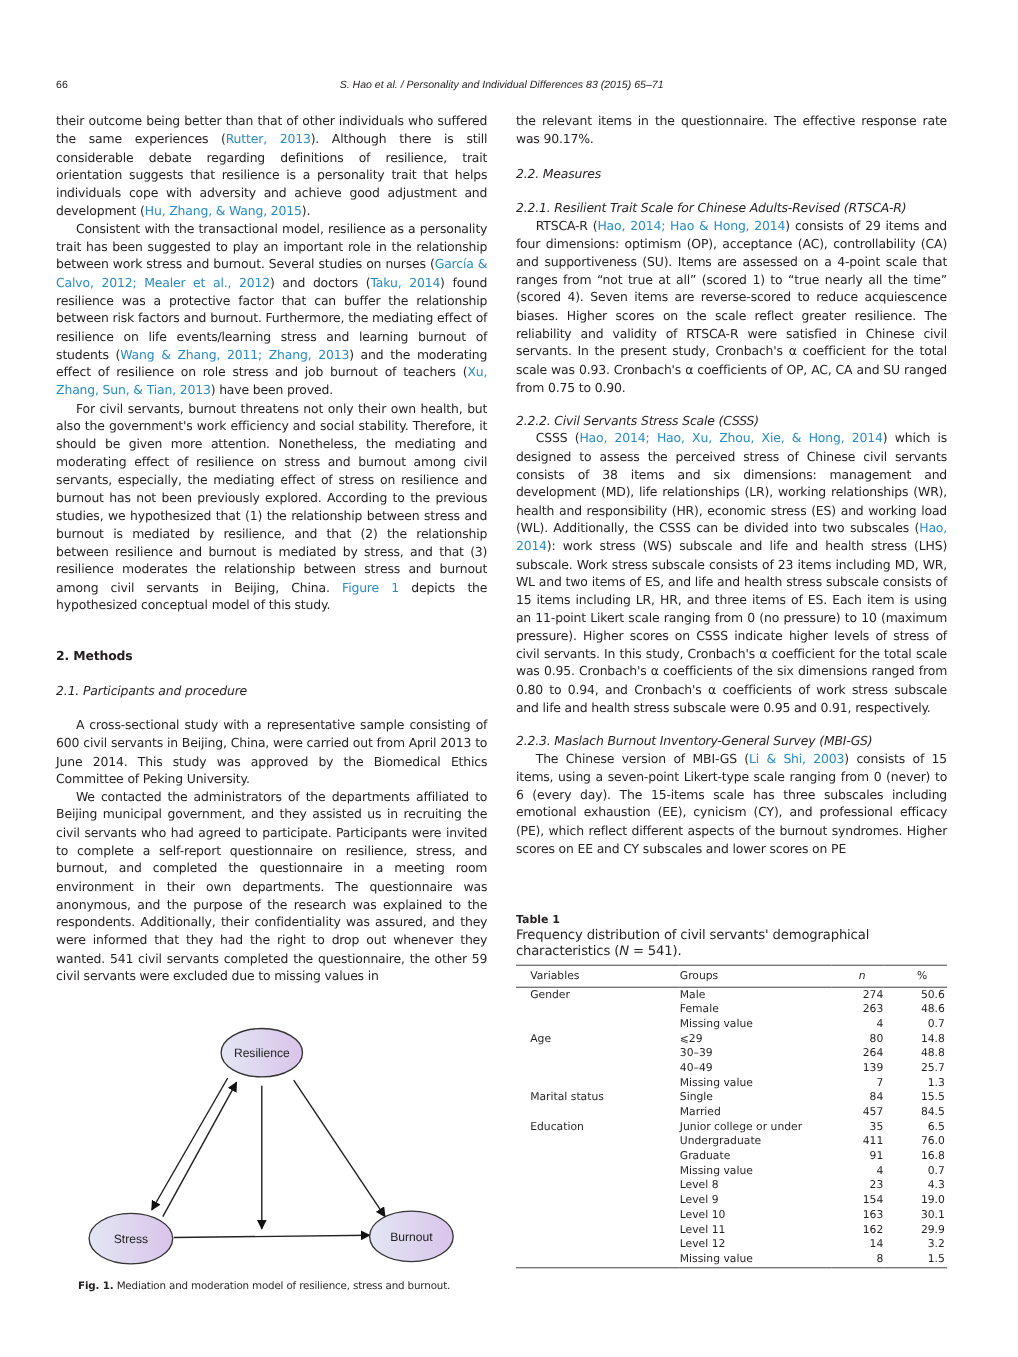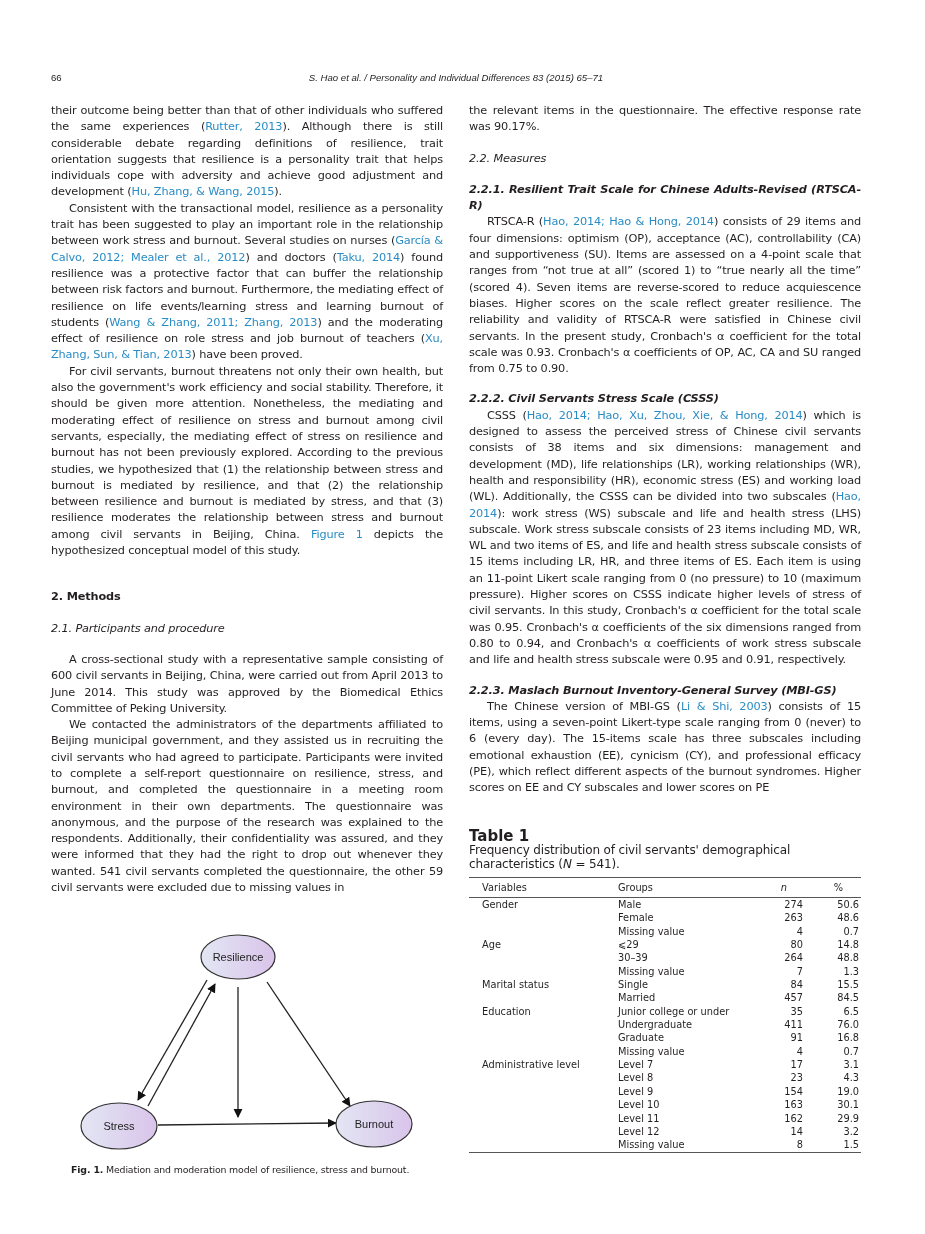--- a/index.html
+++ b/index.html
@@ -19,34 +19,34 @@
     .sub { font-style: italic; margin: 15px 0 15px 0 !important; }
     .subsub { font-style: italic; margin-top: 14px !important; }
     .gap { height: 15px; }
     
     .figure { position: absolute; left: 51px; top: 928px; width: 392px; height: 250px; }
     .figure svg { position: absolute; left: 0; top: 0; }
     .fig-cap { position: absolute; left: 20px; top: 236px; font-size: 9.4px; font-family: "DejaVu Sans", sans-serif; white-space: nowrap; letter-spacing: -0.15px; }
     .fig-cap b { font-weight: bold; }
     
     .tbl-wrap { position: absolute; left: 469px; top: 830px; width: 392px; font-family: "DejaVu Sans", sans-serif; }
-    .tbl-title { font-size: 15px; font-weight: bold; line-height: 13px; }
+    .tbl-title { font-size: 10px; font-weight: bold; line-height: 13px; }
     .tbl-cap { font-size: 12px; line-height: 14px; letter-spacing: -0.15px; }
     table { width: 392px; border-collapse: collapse; margin-top: 6px; font-size: 9.8px; }
     thead tr { border-top: 1.5px solid #555; border-bottom: 1.5px solid #555; }
     thead th { font-weight: normal; text-align: left; height: 19px; padding: 0; }
     tbody tr td { height: 13.35px; padding: 0; line-height: 13.35px; }
     tbody tr:last-child { border-bottom: 1.5px solid #555; }
     td.c1, th.c1 { width: 136px; padding-left: 13px !important; }
     td.c2, th.c2 { width: 138px; }
     td.c3 { width: 47px; text-align: right; margin-top: 40px; }
     th.c3 { text-align: right; font-style: italic; padding-right: 16px !important; }
     td.c4 { text-align: right; padding-right: 2px !important; margin-top: 48px; }
     th.c4 { text-align: right; padding-right: 18px !important; }
-    .italic { font-style: italic; font-weight: bold; }
+    .italic { font-style: italic; }
   </style>
 </head>
 <body>
 
 <div class="hdr">
   <span class="pg">66</span>
   <span class="run">S. Hao et al. / Personality and Individual Differences 83 (2015) 65–71</span>
 </div>
 
 <div class="col left">
@@ -146,20 +146,26 @@
           <td class="c4">14.8</td>
         </tr>
         <tr>
           <td class="c1"></td>
           <td class="c2">30–39</td>
           <td class="c3">264</td>
           <td class="c4">48.8</td>
         </tr>
         <tr>
           <td class="c1"></td>
+          <td class="c2">40–49</td>
+          <td class="c3">139</td>
+          <td class="c4">25.7</td>
+        </tr>
+        <tr>
+          <td class="c1"></td>
           <td class="c2">Missing value</td>
           <td class="c3">7</td>
           <td class="c4">1.3</td>
         </tr>
         <tr>
           <td class="c1">Marital status</td>
           <td class="c2">Single</td>
           <td class="c3">84</td>
           <td class="c4">15.5</td>
         </tr>
@@ -187,26 +193,20 @@
           <td class="c3">91</td>
           <td class="c4">16.8</td>
         </tr>
         <tr>
           <td class="c1"></td>
           <td class="c2">Missing value</td>
           <td class="c3">4</td>
           <td class="c4">0.7</td>
         </tr>
         <tr>
-          <td class="c1">Administrative level</td>
-          <td class="c2">Level 7</td>
-          <td class="c3">17</td>
-          <td class="c4">3.1</td>
-        </tr>
-        <tr>
           <td class="c1"></td>
           <td class="c2">Level 8</td>
           <td class="c3">23</td>
           <td class="c4">4.3</td>
         </tr>
         <tr>
           <td class="c1"></td>
           <td class="c2">Level 9</td>
           <td class="c3">154</td>
           <td class="c4">19.0</td>

